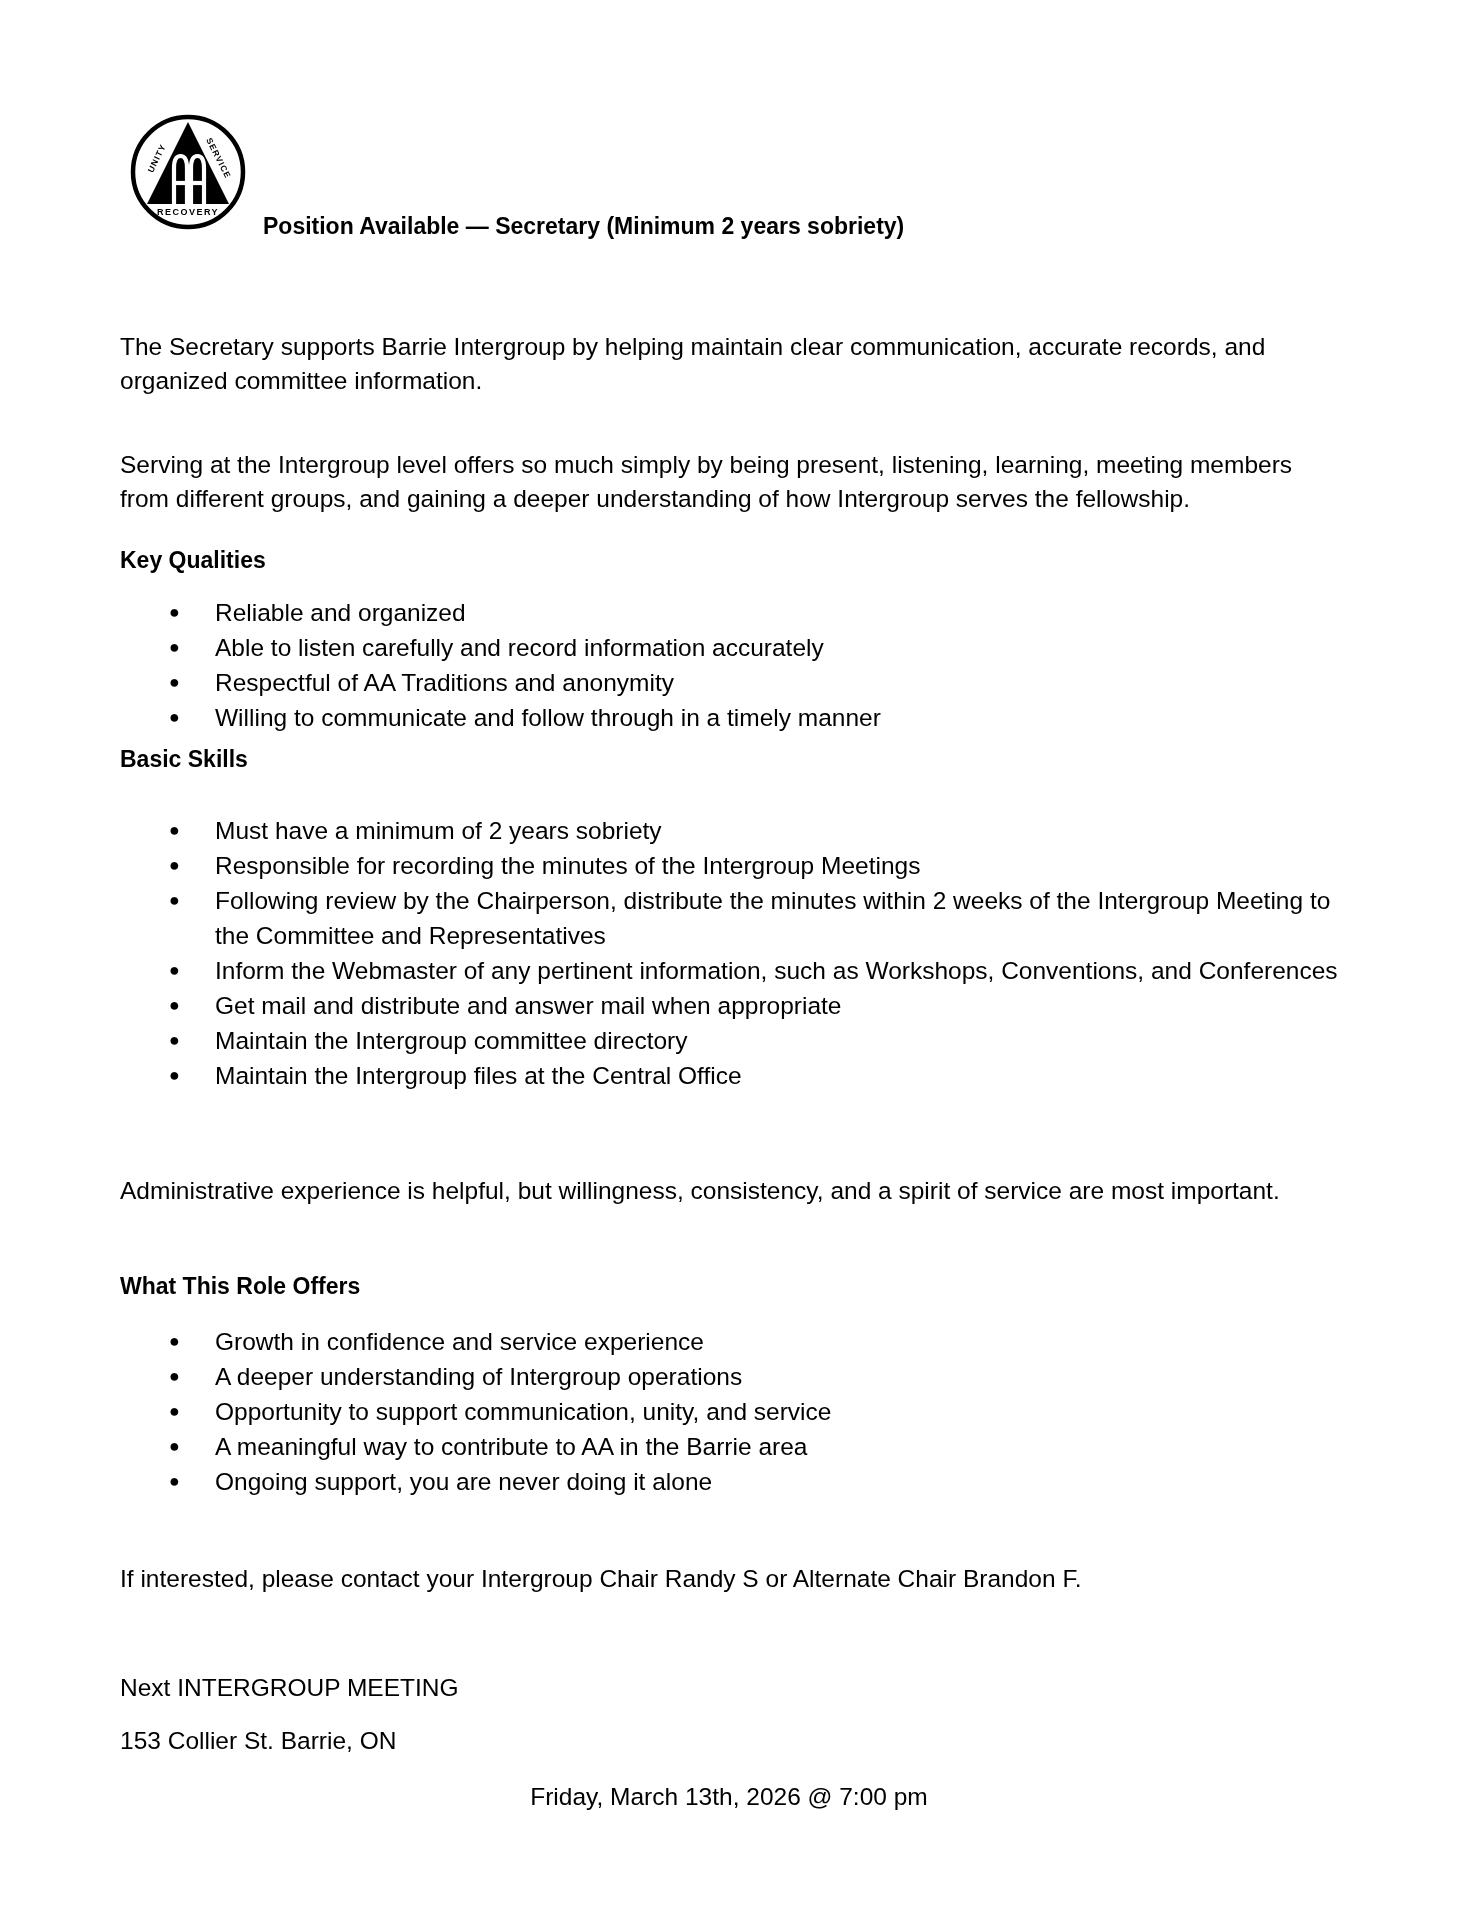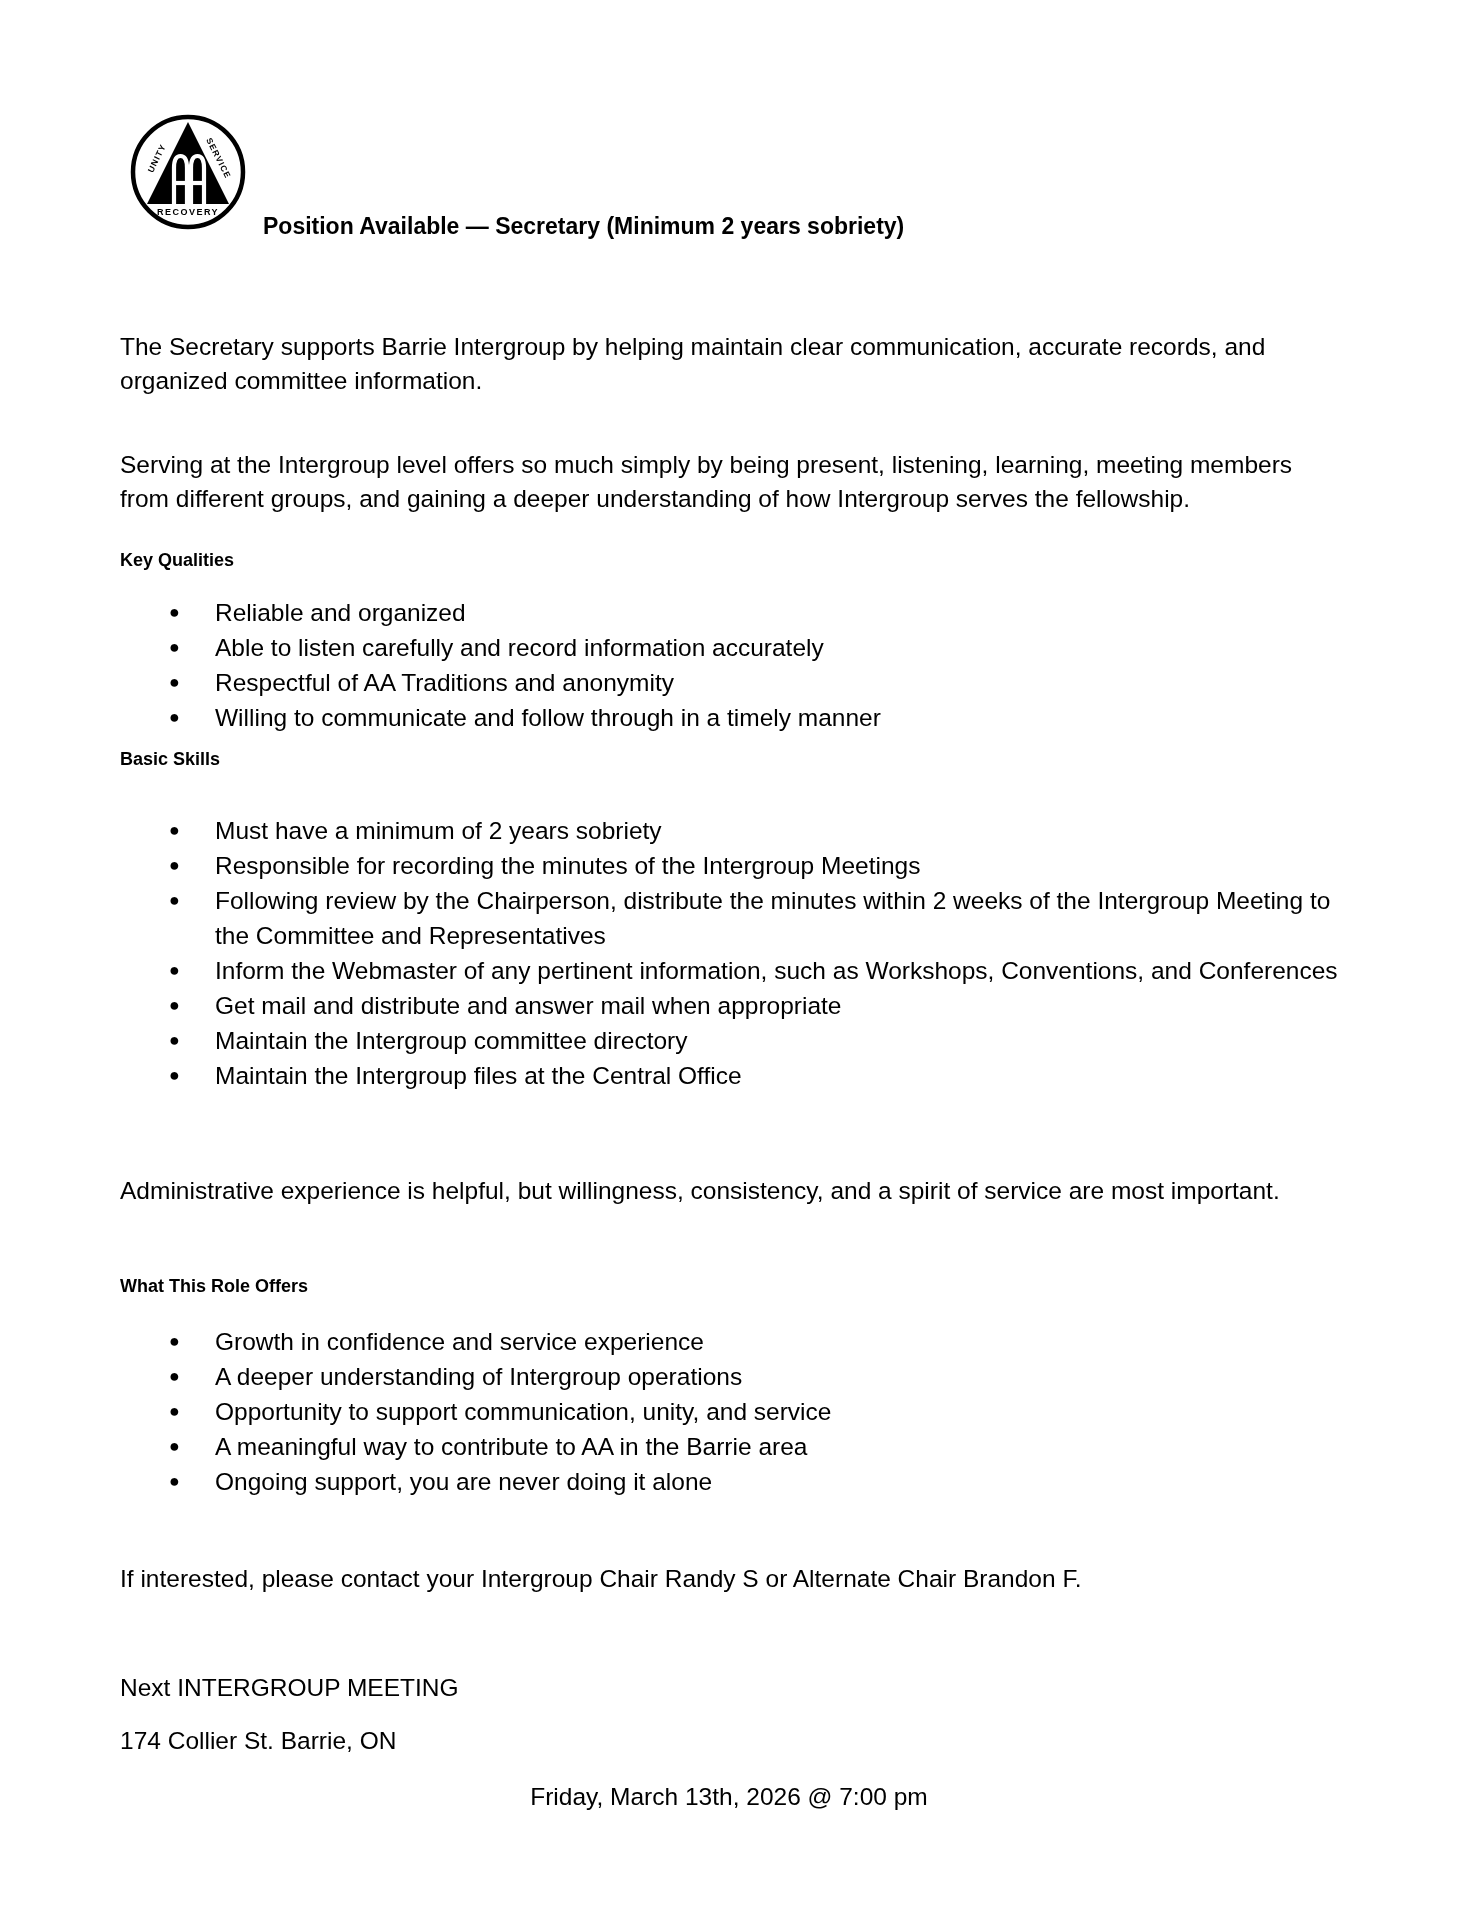--- a/index.html
+++ b/index.html
@@ -32,21 +32,21 @@
   .block {
     position: absolute;
     left: 120px;
     width: 1218px;
   }
   .body-text {
     font-size: 24.5px;
     line-height: 34px;
   }
   .heading {
-    font-size: 18px;
+    font-size: 23px;
     line-height: 34px;
     font-weight: bold;
   }
   .bold-line {
     font-size: 24.5px;
     line-height: 34px;
     font-weight: normal;
   }
   ul.doc-list { list-style: none; }
   ul.doc-list li {
@@ -134,16 +134,16 @@
     <li>Growth in confidence and service experience</li>
     <li>A deeper understanding of Intergroup operations</li>
     <li>Opportunity to support communication, unity, and service</li>
     <li>A meaningful way to contribute to AA in the Barrie area</li>
     <li>Ongoing support, you are never doing it alone</li>
   </ul>
 
   <p id="p-contact" class="block body-text">If interested, please contact your Intergroup Chair Randy S or Alternate Chair Brandon F.</p>
 
   <p id="m-heading" class="block bold-line">Next INTERGROUP MEETING</p>
-  <p id="m-address" class="block bold-line">174 Collier St. Barrie, ON</p>
+  <p id="m-address" class="block bold-line">153 Collier St. Barrie, ON</p>
   <p id="m-datetime" class="block bold-line">Friday, March 13th, 2026 @ 7:00 pm</p>
 
 </div>
 
 </body></html>

